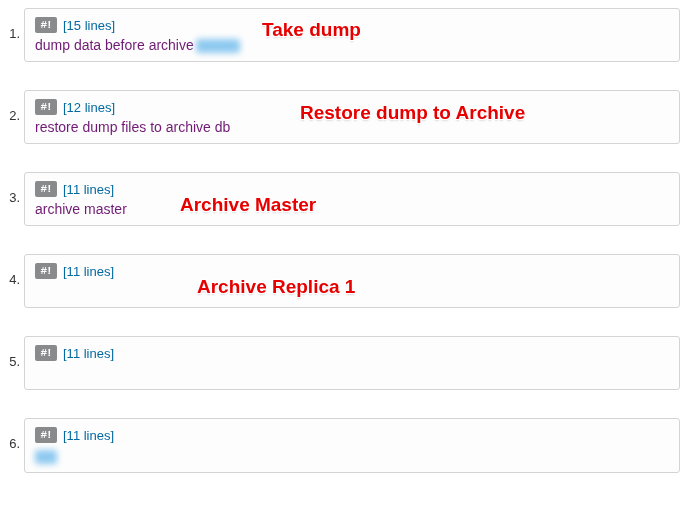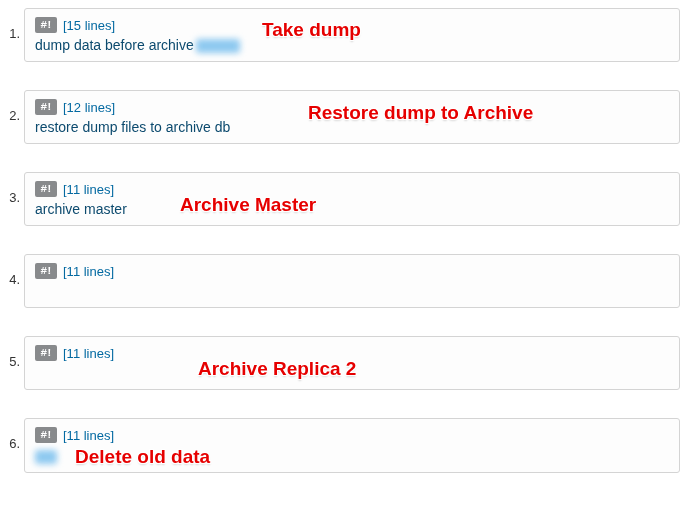--- a/index.html
+++ b/index.html
@@ -59,21 +59,21 @@
     font-size: 11px;
     font-weight: bold;
     margin-right: 6px;
     font-family: "Courier New", monospace;
     letter-spacing: -1px;
   }
   .lines-text {
     color: #0369a1;
   }
   .step-title {
-    color: #0c4a6e;
+    color: #701a75;
     font-size: 14px;
     margin-top: 4px;
   }
   .smudge {
     display: inline-block;
     width: 44px;
     height: 14px;
     vertical-align: middle;
     background: #8ec9f0;
     filter: blur(3px);
@@ -122,57 +122,56 @@
       </div>
     </div>
     <div class="step-row">
       <div class="step-num">2.</div>
       <div class="step-box">
         <div class="box-header">
           <span class="shebang-icon">#!</span>
           <span class="lines-text">[12 lines]</span>
         </div>
         <div class="step-title"><span>restore dump files to archive db</span></div>
-        <div class="annot" style="left: 283px; top: 11px;">Restore dump to Archive</div>
+        <div class="annot" style="left: 275px; top: 11px;">Restore dump to Archive</div>
       </div>
     </div>
     <div class="step-row">
       <div class="step-num">3.</div>
       <div class="step-box">
         <div class="box-header">
           <span class="shebang-icon">#!</span>
           <span class="lines-text">[11 lines]</span>
         </div>
         <div class="step-title"><span>archive master</span></div>
         <div class="annot" style="left: 155px; top: 21px;">Archive Master</div>
       </div>
     </div>
     <div class="step-row">
       <div class="step-num">4.</div>
       <div class="step-box">
         <div class="box-header">
           <span class="shebang-icon">#!</span>
           <span class="lines-text">[11 lines]</span>
         </div>
+        <div class="annot" style="left: 172px; top: 21px;">Archive Replica 1</div>
       </div>
     </div>
     <div class="step-row">
       <div class="step-num">5.</div>
       <div class="step-box">
         <div class="box-header">
           <span class="shebang-icon">#!</span>
           <span class="lines-text">[11 lines]</span>
         </div>
-        <div class="annot" style="left: 173px; top: 21px;">Archive Replica 2</div>
       </div>
     </div>
     <div class="step-row">
       <div class="step-num">6.</div>
       <div class="step-box">
         <div class="box-header">
           <span class="shebang-icon">#!</span>
           <span class="lines-text">[11 lines]</span>
         </div>
         <div class="step-title"><span class="smudge-before"></span><span></span></div>
-        <div class="annot" style="left: 50px; top: 27px;">Delete old data</div>
       </div>
     </div>
   </div>
 
 </body></html>

